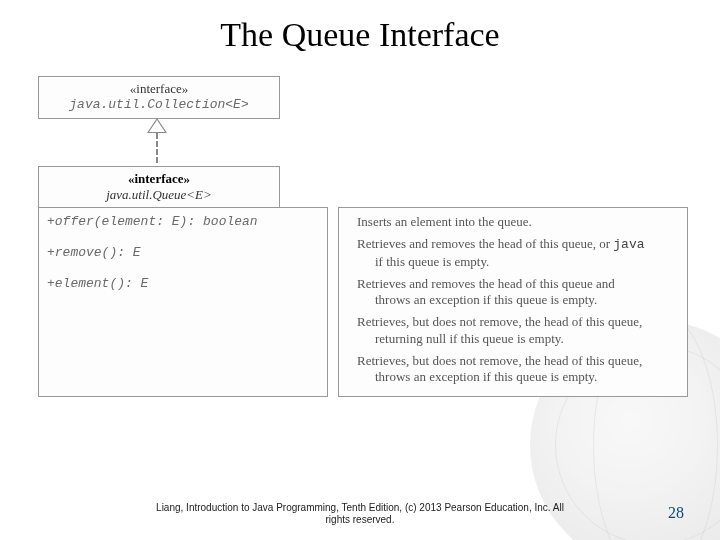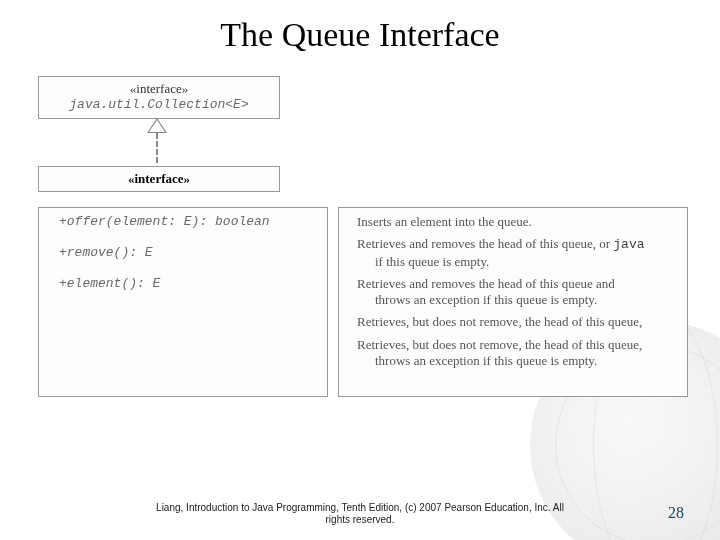--- a/index.html
+++ b/index.html
@@ -96,21 +96,21 @@
     font-style: italic;
     font-size: 13px;
     color: #333;
   }
   .methods-box {
     position: absolute;
     left: 6px;
     top: 131px;
     width: 290px;
     height: 190px;
-    padding: 6px 20px;
+    padding: 6px 8px;
     font-family: "Courier New", monospace;
     font-style: italic;
     color: #6a6a6a;
     font-size: 13px;
     line-height: 1.3;
   }
   .methods-box .m { margin-bottom: 2px; white-space: pre; }
   .desc-box {
     position: absolute;
     left: 306px;
@@ -180,50 +180,52 @@
 
     <div class="arrow-wrap">
       <div class="tri-outer">
           <div class="tri-inner"></div>
         </div>
       <div class="dashline"></div>
     </div>
 
     <div class="box queue-header">
       <div class="stereo">«interface»</div>
+      <div class="cls">java.util.Queue&lt;E&gt;</div>
     </div>
 
     <div class="box methods-box">
       <div class="m">+offer(element: E): boolean</div>
       <div class="m" style="margin-top:14px">+remove(): E</div>
       <div class="m" style="margin-top:14px">+element(): E</div>
     </div>
 
     <div class="box desc-box">
       <div class="d">Inserts an element into the queue.</div>
       <div class="d">
         <span>Retrieves and removes the head of this queue, or </span><span class="mono">java</span>
         <span class="indent">if this queue is empty.</span>
       </div>
       <div class="d">
         <span>Retrieves and removes the head of this queue and</span>
         <span class="indent">throws an exception if this queue is empty.</span>
       </div>
       <div class="d">
         <span>Retrieves, but does not remove, the head of this queue,</span>
+        <span class="indent">returning null if this queue is empty.</span>
       </div>
       <div class="d">
         <span>Retrieves, but does not remove, the head of this queue,</span>
         <span class="indent">throws an exception if this queue is empty.</span>
       </div>
     </div>
 
   </div>
 
   <div class="globe"></div>
 
   <div class="footer">
-    <span>Liang, Introduction to Java Programming, Tenth Edition, (c) 2007 Pearson Education, Inc. All</span><br>
+    <span>Liang, Introduction to Java Programming, Tenth Edition, (c) 2013 Pearson Education, Inc. All</span><br>
     <span>rights reserved.</span>
   </div>
 
   <div class="pagenum">28</div>
 </div>
 
 </body></html>

